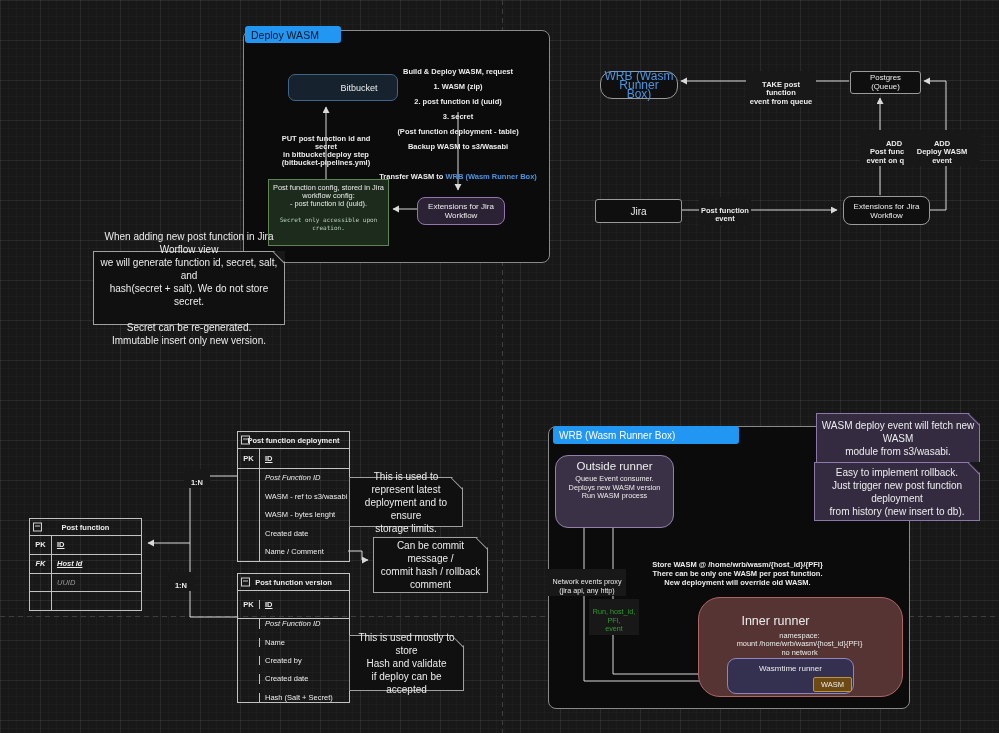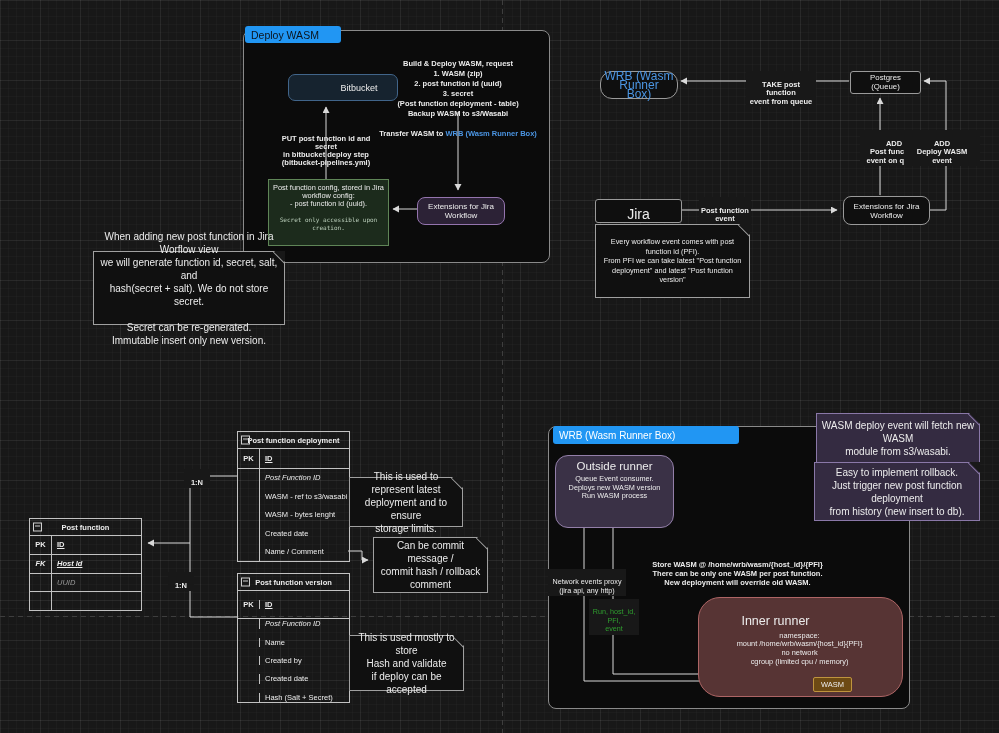--- a/index.html
+++ b/index.html
@@ -78,21 +78,21 @@
     </g>
     <circle cx="722.5" cy="681" r="2.3" fill="#d9d9d9"></circle>
   </svg>
 
   <div class="tab" style="left:245px;top:26px;width:84px;height:17px;color:#0c141c;">
     <span>Deploy WASM</span>
   </div>
   <div class="node" style="left:288px;top:74px;width:76px;height:25px;background:#16232f;border-color:#41658a;border-radius:7px;font-size:9px;padding-left:32px;">
     <span>Bitbucket</span>
   </div>
-  <div class="txt" style="left:368px;top:49px;width:180px;font-size:7.5px;line-height:10px;font-weight:700;">
+  <div class="txt" style="left:368px;top:49px;width:180px;font-size:7.5px;line-height:15px;font-weight:700;">
     <span class="ml">Build &amp; Deploy WASM, request
 1. WASM (zip)
 2. post function id (uuid)
 3. secret
 (Post function deployment - table)
 Backup WASM to s3/Wasabi</span><br>
     <span>Transfer WASM to </span><span style="color:#4b95e3">WRB (Wasm Runner Box)</span>
   </div>
   <div class="txt" style="left:270px;top:127px;width:112px;font-size:7.5px;line-height:7.9px;font-weight:600;">
     <span class="ml">PUT post function id and secret
@@ -116,46 +116,39 @@
 Box)</span>
   </div>
   <div class="node" style="left:850px;top:71px;width:69px;height:21px;border-radius:3px;font-size:7.8px;line-height:8.8px;">
     <span class="ml">Postgres
 (Queue)</span>
   </div>
   <div class="elbl" style="left:746px;top:71px;width:66px;">
     <span class="ml">TAKE post function
 event from queue</span>
   </div>
-  <div class="node" style="left:595px;top:199px;width:85px;height:22px;border-radius:3px;font-size:14px;align-items:flex-end;">
+  <div class="node" style="left:595px;top:199px;width:85px;height:22px;border-radius:3px;font-size:10px;">
     <span>Jira</span>
   </div>
   <div class="node" style="left:843px;top:196px;width:85px;height:27px;border-radius:8px;font-size:8px;line-height:9px;">
     <span class="ml">Extensions for Jira
 Workflow</span>
   </div>
   <div class="elbl" style="left:699px;top:197px;width:48px;">
     <span class="ml">Post function
 event</span>
   </div>
   <div class="elbl" style="left:860px;top:130px;width:64px;">
     <span class="ml">ADD
 Post function
 event on queue</span>
   </div>
   <div class="elbl" style="left:904px;top:130px;width:72px;">
     <span class="ml">ADD
 Deploy WASM event</span>
-  </div>
-  <div class="note" style="left:595px;top:224px;width:145px;height:66px;font-size:7.3px;line-height:9.6px;">
-    <span class="ml">Every workflow event comes with post
-function id (PFI).
-From PFI we can take latest "Post function
-deployment" and latest "Post function
-version"</span>
   </div>
 
   <div class="note" style="left:93px;top:251px;width:182px;height:66px;">
     <span class="ml">When adding new post function in Jira Worflow view
 we will generate function id, secret, salt, and
 hash(secret + salt). We do not store secret.
 
 Secret can be re-generated.
 Immutable insert only new version.</span>
   </div>
@@ -295,20 +288,24 @@
   <div class="abs" style="left:698px;top:597px;width:203px;height:98px;background:#573434;border:1px solid #ae6565;border-radius:22px;z-index:4;"></div>
   <div class="txt" style="left:698px;top:600px;width:155px;font-size:12.5px;">
     <span>Inner runner</span>
   </div>
   <div class="txt" style="left:698px;top:623px;width:203px;font-size:7.4px;line-height:8.7px;">
     <span class="ml">namespace:
 mount /home/wrb/wasm/{host_id}{PFI}
 no network
 cgroup (limited cpu / memory)</span>
   </div>
+  <div class="node" style="left:727px;top:658px;width:125px;height:29px;background:#333050;border-color:#9184bf;border-radius:9px;
+       align-items:flex-start;padding-top:5px;font-size:8px;">
+    <span>Wasmtime runner</span>
+  </div>
   <div class="node" style="left:813px;top:677px;width:37px;height:13px;background:#6d4a14;border-color:#bf943e;border-radius:2px;font-size:7.5px;z-index:6;">
     <span>WASM</span>
   </div>
 
   <div class="note p" style="left:816px;top:413px;width:154px;height:42px;">
     <span class="ml">WASM deploy event will fetch new WASM
 module from s3/wasabi.</span>
   </div>
   <div class="note p" style="left:814px;top:462px;width:156px;height:51px;">
     <span class="ml">Easy to implement rollback.

